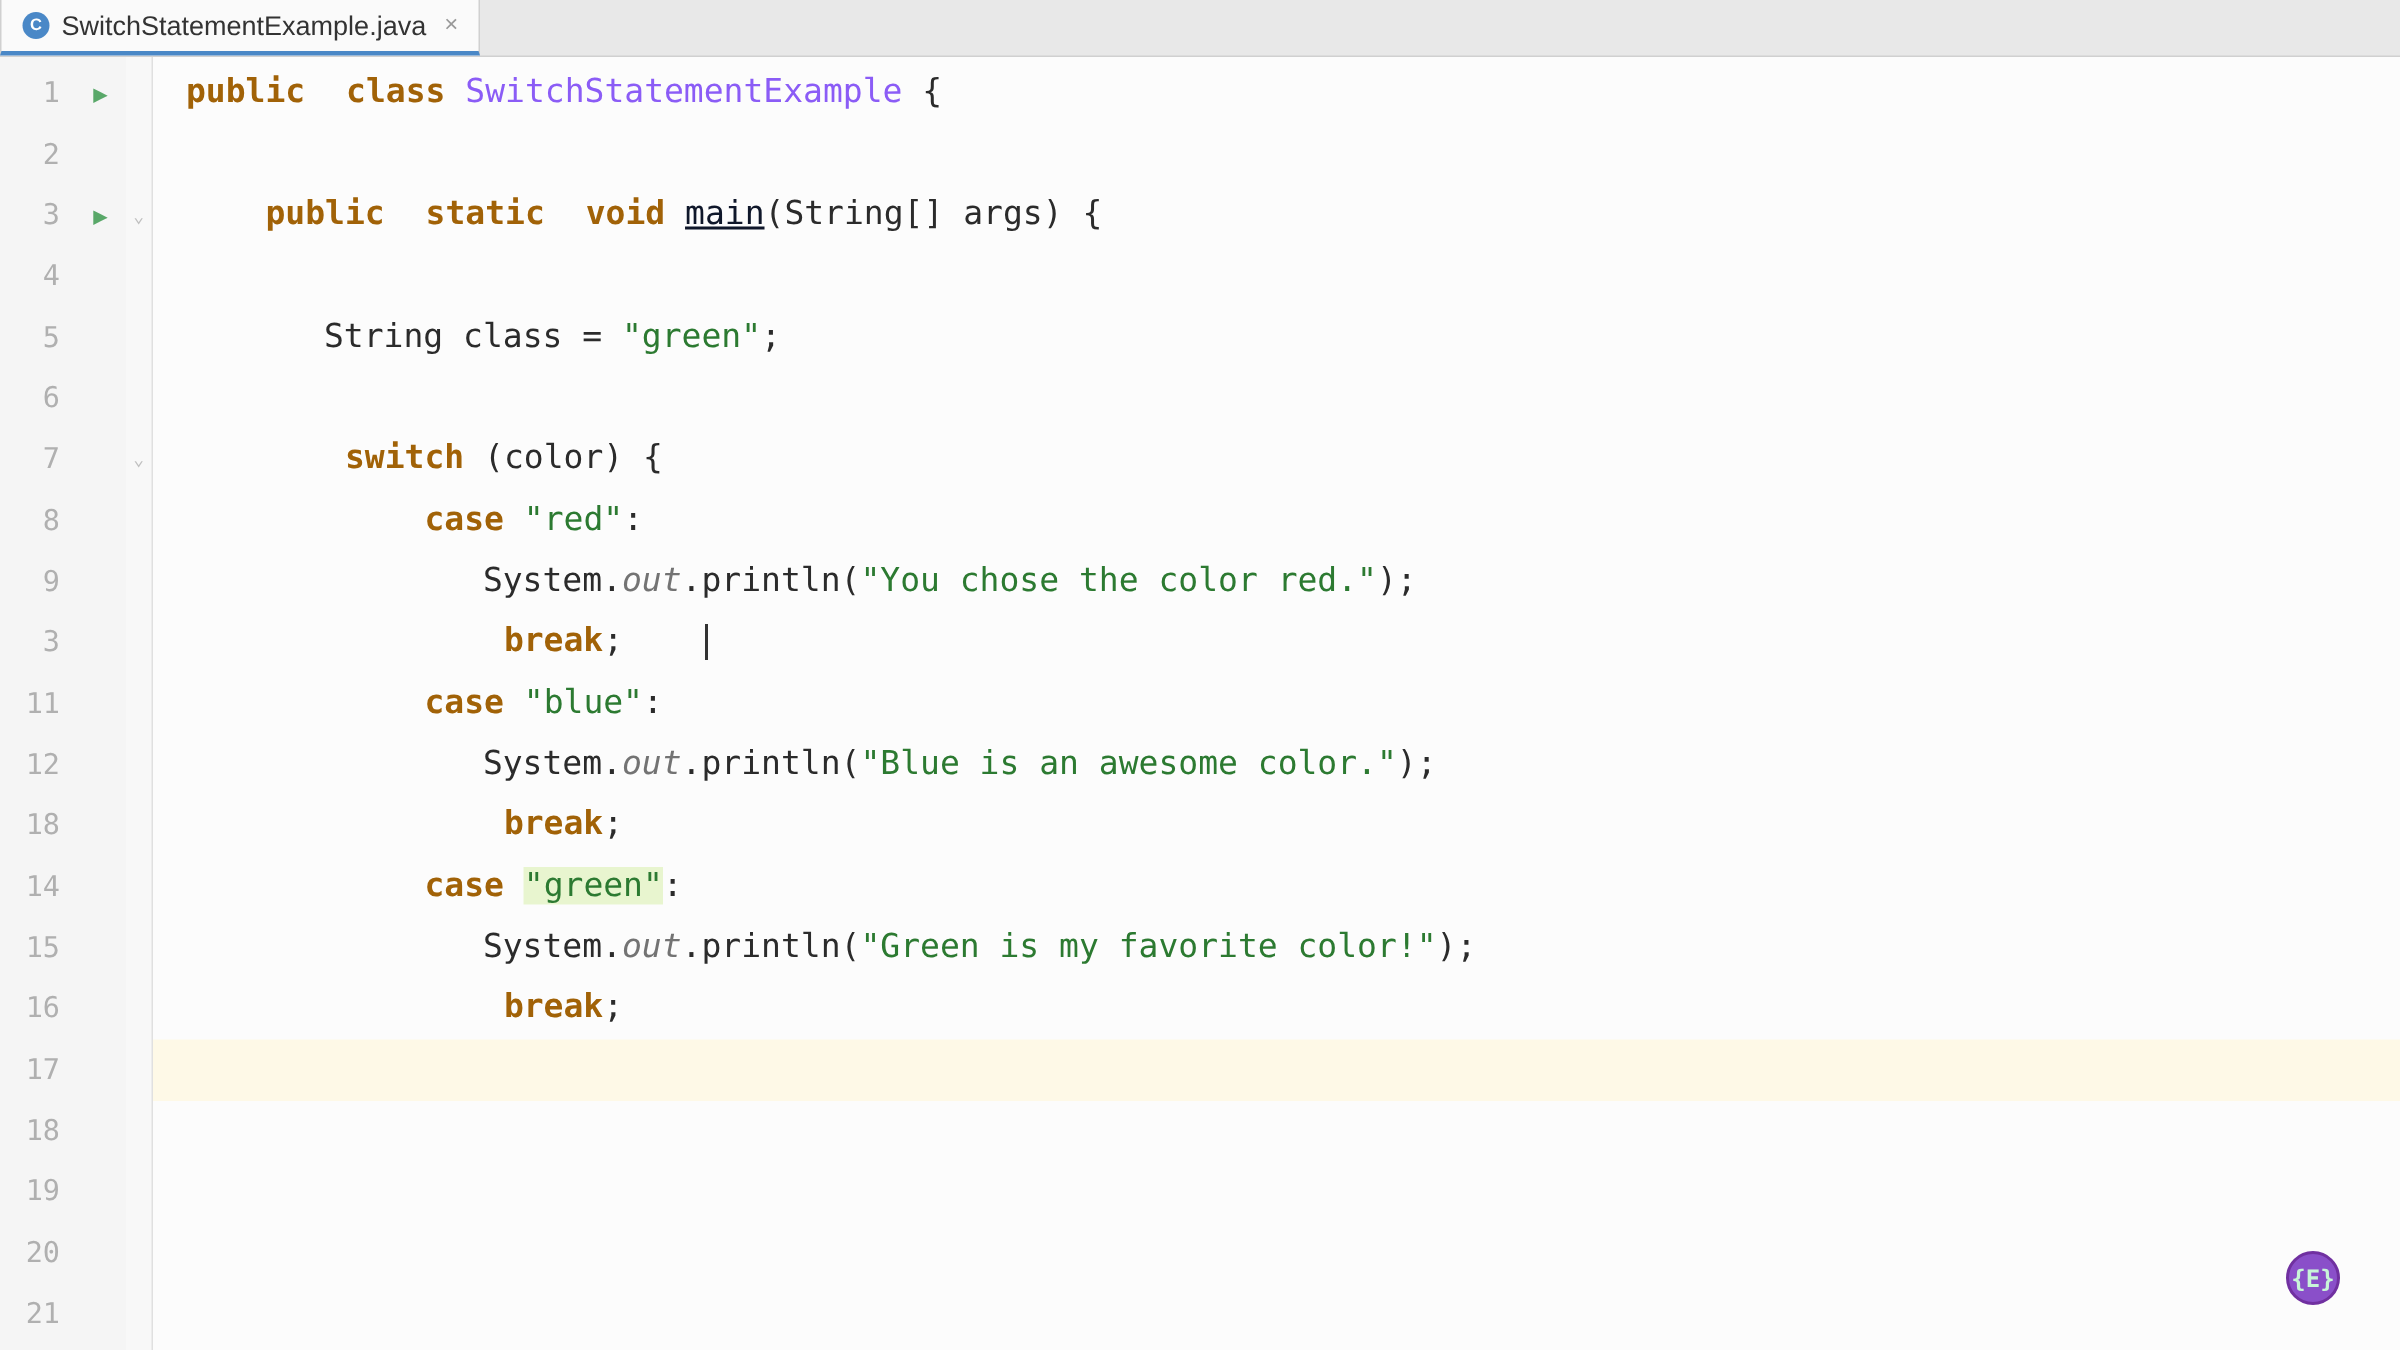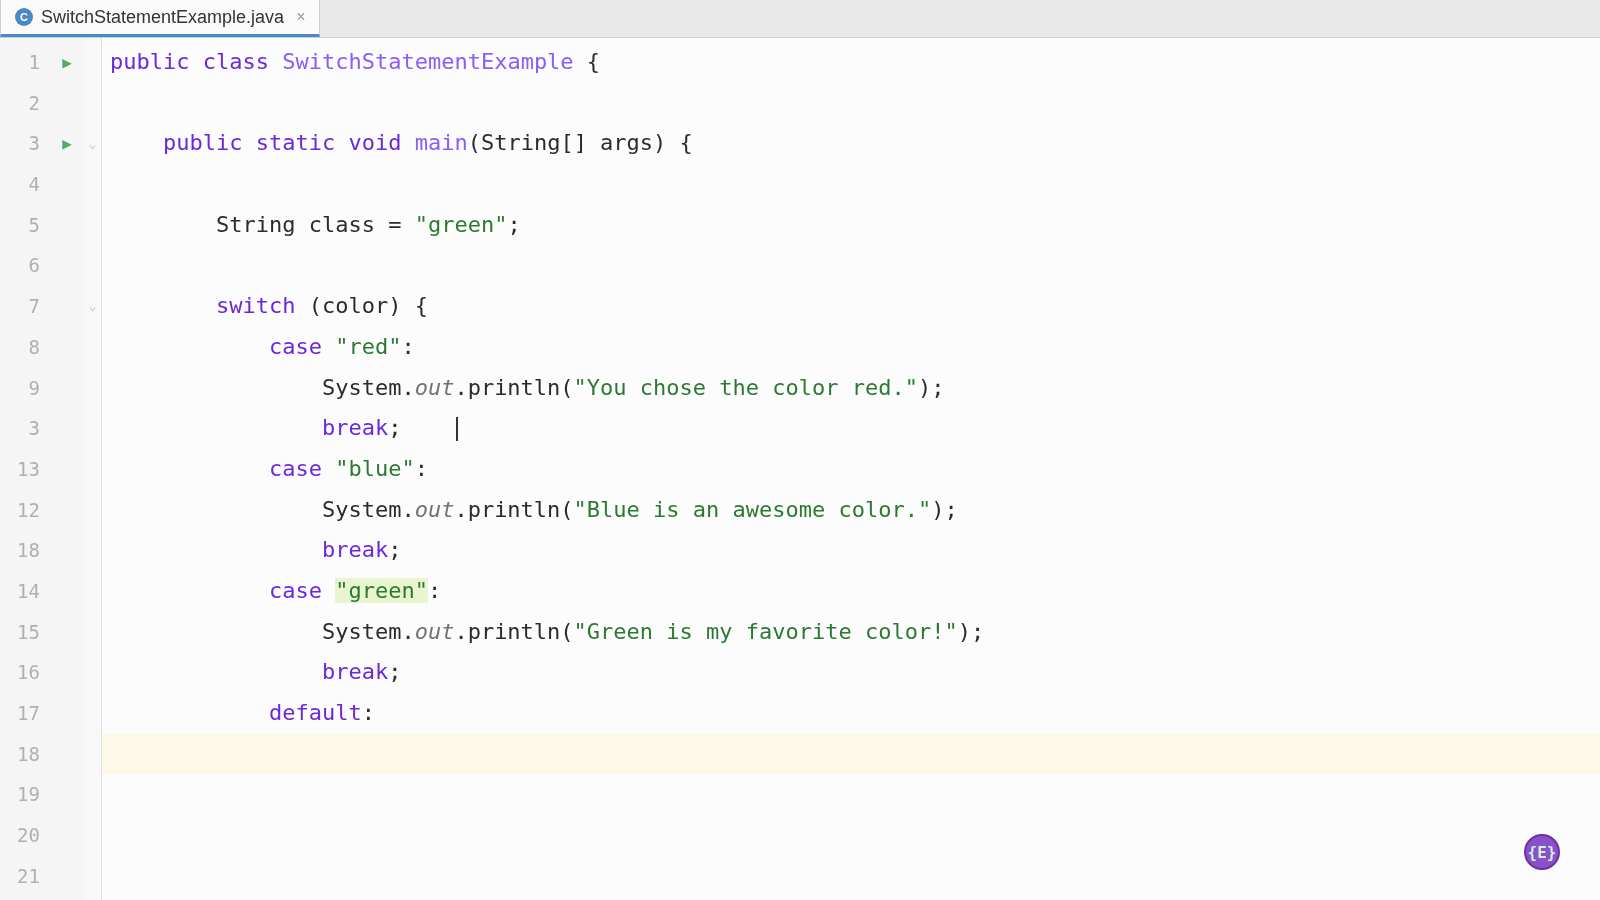--- a/index.html
+++ b/index.html
@@ -110,23 +110,23 @@
       line-height: 40.7px;
       font-size: 22px;
       font-family: 'Menlo', 'Consolas', monospace;
       padding-left: 8px;
       white-space: pre;
       color: #2b2b2b;
     }
     .line-highlight {
       background: #fef9e7;
     }
-    .kw { color: #6d28d9; font-weight: 400; }
+    .kw { color: #a16207; font-weight: 700; margin-left: 14px; }
     .cls { color: #8b5cf6; }
-    .method { color: #8b5cf6; }
+    .method { color: #0f172a; text-decoration: underline; }
     .str { color: #2c7a31; }
     .out { color: #737373; font-style: italic; }
     .highlight-green {
       background: #e8f5cf;
     }
     .text-cursor {
       display: inline-block;
       width: 2px;
       height: 24px;
       background: #333;
@@ -166,21 +166,21 @@
     <div class="gutter-line">1</div>
     <div class="gutter-line">2</div>
     <div class="gutter-line">3</div>
     <div class="gutter-line">4</div>
     <div class="gutter-line">5</div>
     <div class="gutter-line">6</div>
     <div class="gutter-line">7</div>
     <div class="gutter-line">8</div>
     <div class="gutter-line">9</div>
     <div class="gutter-line">3</div>
-    <div class="gutter-line">13</div>
+    <div class="gutter-line">11</div>
     <div class="gutter-line">12</div>
     <div class="gutter-line">18</div>
     <div class="gutter-line">14</div>
     <div class="gutter-line">15</div>
     <div class="gutter-line">16</div>
     <div class="gutter-line">17</div>
     <div class="gutter-line">18</div>
     <div class="gutter-line">19</div>
     <div class="gutter-line">20</div>
     <div class="gutter-line">21</div>
@@ -252,21 +252,20 @@
     <div class="code-line">        <span class="kw">switch</span><span> (color) {</span></div>
     <div class="code-line">            <span class="kw">case</span> <span class="str">"red"</span><span>:</span></div>
     <div class="code-line">                <span>System.</span><span class="out">out</span><span>.println(</span><span class="str">"You chose the color red."</span><span>);</span></div>
     <div class="code-line">                <span class="kw">break</span><span>;</span>    <span class="text-cursor"></span></div>
     <div class="code-line">            <span class="kw">case</span> <span class="str">"blue"</span><span>:</span></div>
     <div class="code-line">                <span>System.</span><span class="out">out</span><span>.println(</span><span class="str">"Blue is an awesome color."</span><span>);</span></div>
     <div class="code-line">                <span class="kw">break</span><span>;</span></div>
     <div class="code-line">            <span class="kw">case</span> <span class="str highlight-green">"green"</span><span>:</span></div>
     <div class="code-line">                <span>System.</span><span class="out">out</span><span>.println(</span><span class="str">"Green is my favorite color!"</span><span>);</span></div>
     <div class="code-line">                <span class="kw">break</span><span>;</span></div>
-    <div class="code-line">            <span class="kw">default</span><span>:</span></div>
     <div class="code-line line-highlight"></div>
     <div class="code-line"></div>
     <div class="code-line"></div>
     <div class="code-line"></div>
   </div>
 </div>
 
 <div class="watermark">{E}</div>
 
 </body></html>

